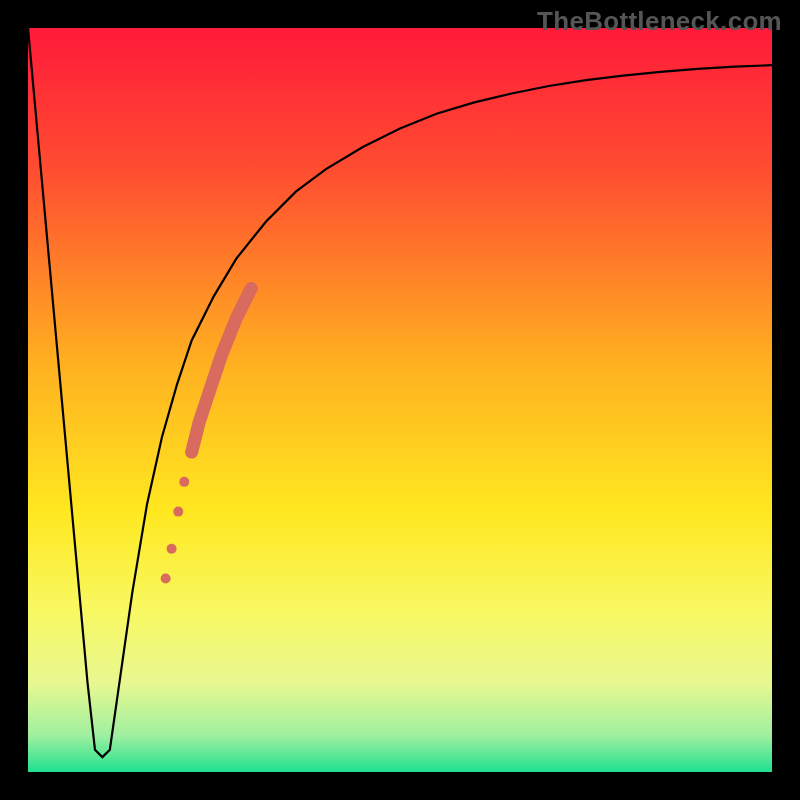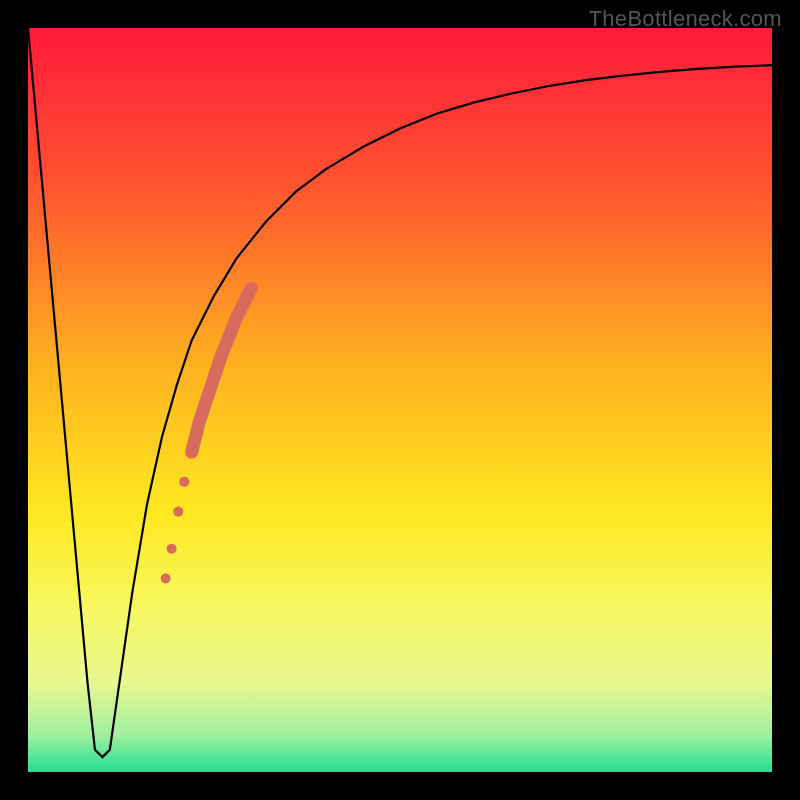--- a/index.html
+++ b/index.html
@@ -14,23 +14,23 @@
     position: absolute;
     top: 0;
     left: 0;
     width: 800px;
     height: 800px;
   }
   .watermark {
     position: absolute;
     top: 6px;
     right: 18px;
-    font-size: 22px;
+    font-size: 26px;
     color: #555555;
-    font-weight: normal;
+    font-weight: bold;
     letter-spacing: 0.3px;
     z-index: 10;
   }
   .plot-area {
     position: absolute;
     top: 28px;
     left: 28px;
     width: 744px;
     height: 744px;
     overflow: hidden;

